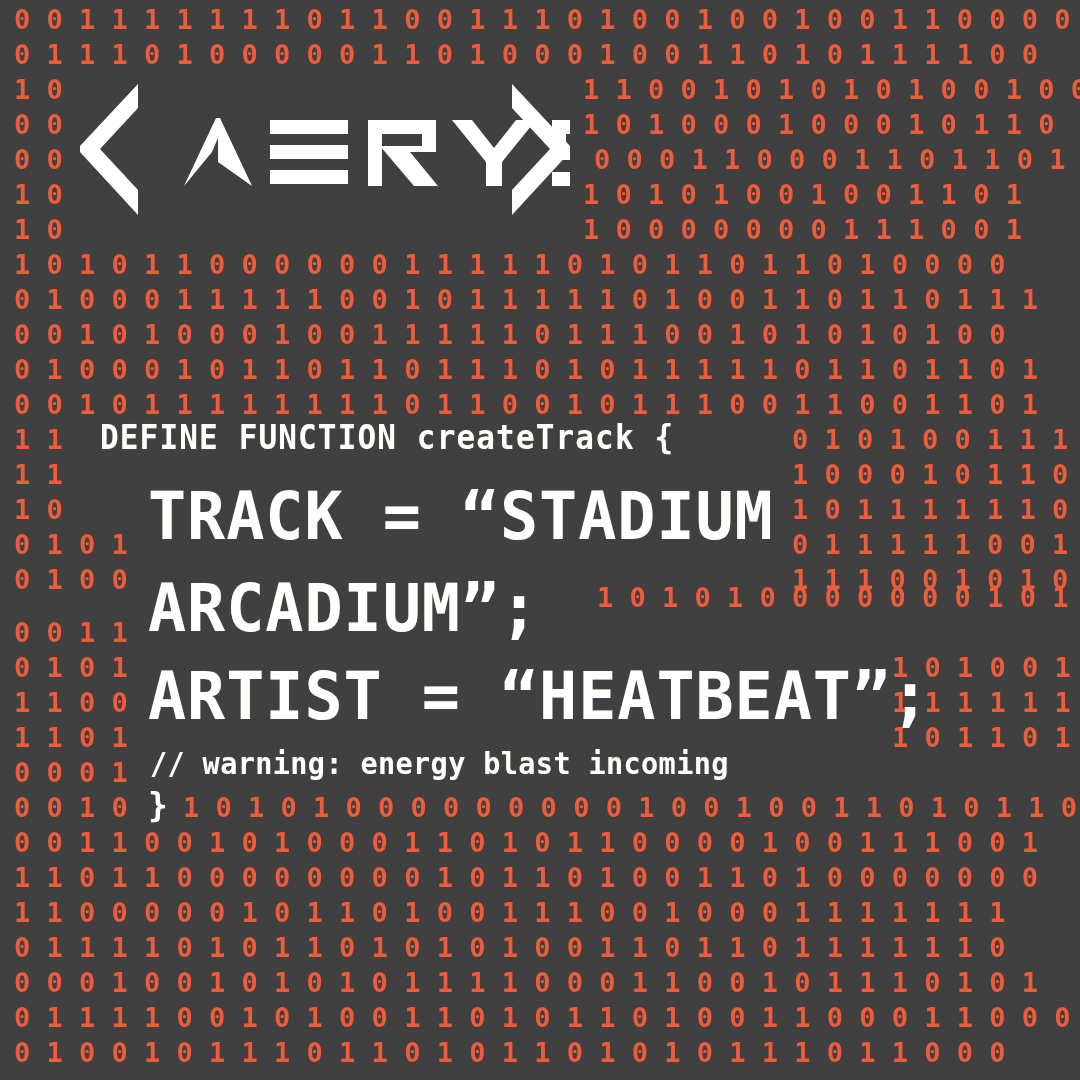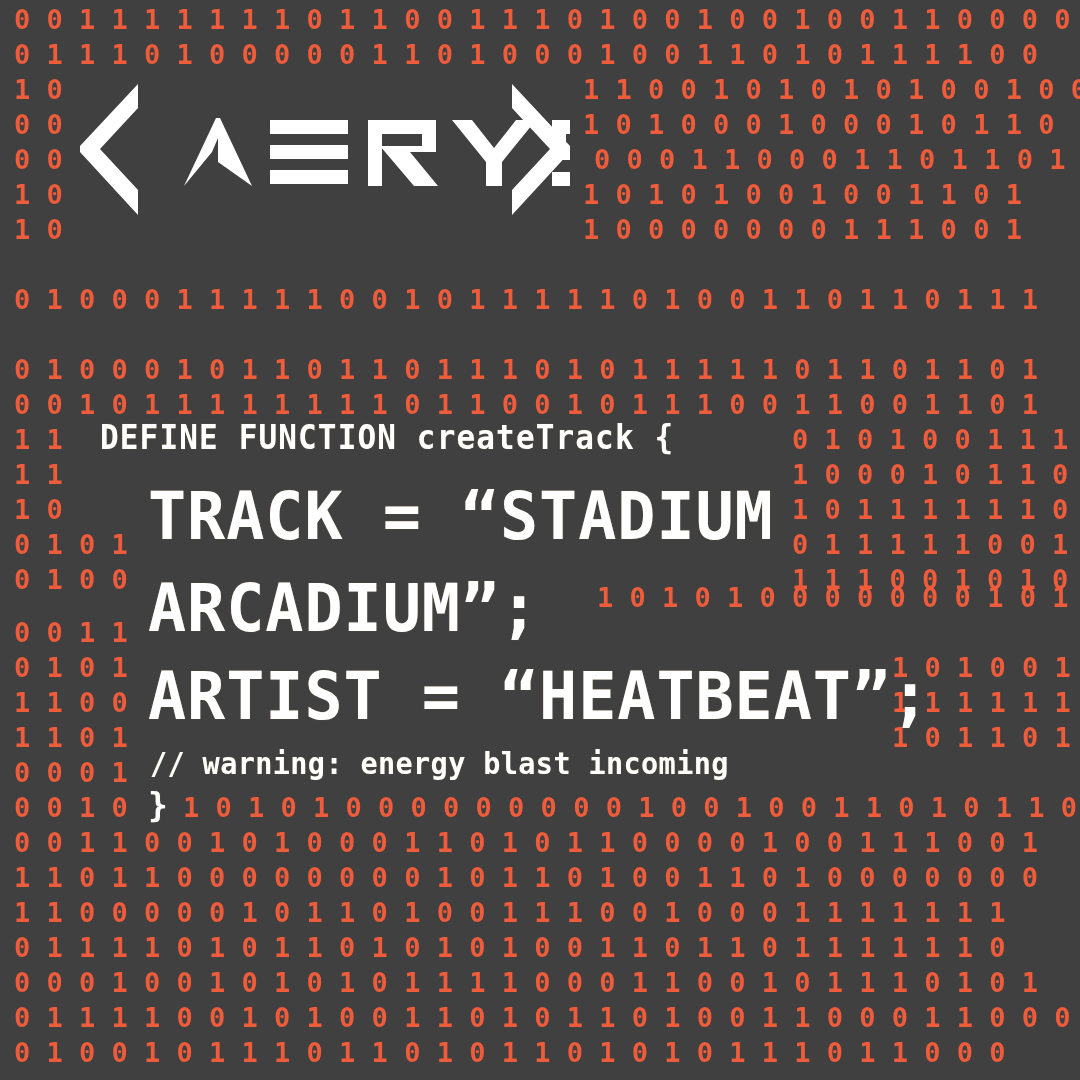--- a/index.html
+++ b/index.html
@@ -123,21 +123,23 @@
       <div class="binary-row" style="top: 72px; left: 14px; width: 1066px; color: rgb(238, 92, 59); font-size: 27px;">1 0</div>
       <div class="binary-row" style="top: 72px; left: 583px; width: 497px; color: rgb(238, 92, 59); font-size: 27px;">1 1 0 0 1 0 1 0 1 0 1 0 0 1 0 0 1</div>
       <div class="binary-row" style="top: 107px; left: 14px; width: 1066px; color: rgb(238, 92, 59); font-size: 27px;">0 0</div>
       <div class="binary-row" style="top: 107px; left: 583px; width: 497px; color: rgb(238, 92, 59); font-size: 27px;">1 0 1 0 0 0 1 0 0 0 1 0 1 1 0</div>
       <div class="binary-row" style="top: 142px; left: 14px; width: 1066px; color: rgb(238, 92, 59); font-size: 27px;">0 0</div>
       <div class="binary-row" style="top: 142px; left: 594px; width: 497px; color: rgb(238, 92, 59); font-size: 27px;">0 0 0 1 1 0 0 0 1 1 0 1 1 0 1 1</div>
       <div class="binary-row" style="top: 177px; left: 14px; width: 1066px; color: rgb(238, 92, 59); font-size: 27px;">1 0</div>
       <div class="binary-row" style="top: 177px; left: 583px; width: 497px; color: rgb(238, 92, 59); font-size: 27px;">1 0 1 0 1 0 0 1 0 0 1 1 0 1</div>
       <div class="binary-row" style="top: 212px; left: 14px; width: 1066px; color: rgb(238, 92, 59); font-size: 27px;">1 0</div>
       <div class="binary-row" style="top: 212px; left: 583px; width: 497px; color: rgb(238, 92, 59); font-size: 27px;">1 0 0 0 0 0 0 0 1 1 1 0 0 1</div>
+      <div class="binary-row" style="top: 247px; left: 14px; width: 1066px; color: rgb(238, 92, 59); font-size: 27px;">1 0 1 0 1 1 0 0 0 0 0 0 1 1 1 1 1 0 1 0 1 1 0 1 1 0 1 0 0 0 0</div>
       <div class="binary-row" style="top: 282px; left: 14px; width: 1066px; color: rgb(238, 92, 59); font-size: 27px;">0 1 0 0 0 1 1 1 1 1 0 0 1 0 1 1 1 1 1 0 1 0 0 1 1 0 1 1 0 1 1 1</div>
+      <div class="binary-row" style="top: 317px; left: 14px; width: 1066px; color: rgb(238, 92, 59); font-size: 27px;">0 0 1 0 1 0 0 0 1 0 0 1 1 1 1 1 0 1 1 1 0 0 1 0 1 0 1 0 1 0 0</div>
       <div class="binary-row" style="top: 352px; left: 14px; width: 1066px; color: rgb(238, 92, 59); font-size: 27px;">0 1 0 0 0 1 0 1 1 0 1 1 0 1 1 1 0 1 0 1 1 1 1 1 0 1 1 0 1 1 0 1</div>
       <div class="binary-row" style="top: 387px; left: 14px; width: 1066px; color: rgb(238, 92, 59); font-size: 27px;">0 0 1 0 1 1 1 1 1 1 1 1 0 1 1 0 0 1 0 1 1 1 0 0 1 1 0 0 1 1 0 1</div>
       <div class="binary-row" style="top: 422px; left: 14px; width: 1066px; color: rgb(238, 92, 59); font-size: 27px;">1 1</div>
       <div class="binary-row" style="top: 422px; left: 792px; width: 288px; color: rgb(238, 92, 59); font-size: 27px;">0 1 0 1 0 0 1 1 1</div>
       <div class="binary-row" style="top: 457px; left: 14px; width: 1066px; color: rgb(238, 92, 59); font-size: 27px;">1 1</div>
       <div class="binary-row" style="top: 457px; left: 792px; width: 288px; color: rgb(238, 92, 59); font-size: 27px;">1 0 0 0 1 0 1 1 0</div>
       <div class="binary-row" style="top: 492px; left: 14px; width: 1066px; color: rgb(238, 92, 59); font-size: 27px;">1 0</div>
       <div class="binary-row" style="top: 492px; left: 792px; width: 288px; color: rgb(238, 92, 59); font-size: 27px;">1 0 1 1 1 1 1 1 0</div>
       <div class="binary-row" style="top: 527px; left: 14px; width: 1066px; color: rgb(238, 92, 59); font-size: 27px;">0 1 0 1</div>
       <div class="binary-row" style="top: 527px; left: 792px; width: 288px; color: rgb(238, 92, 59); font-size: 27px;">0 1 1 1 1 1 0 0 1</div>

